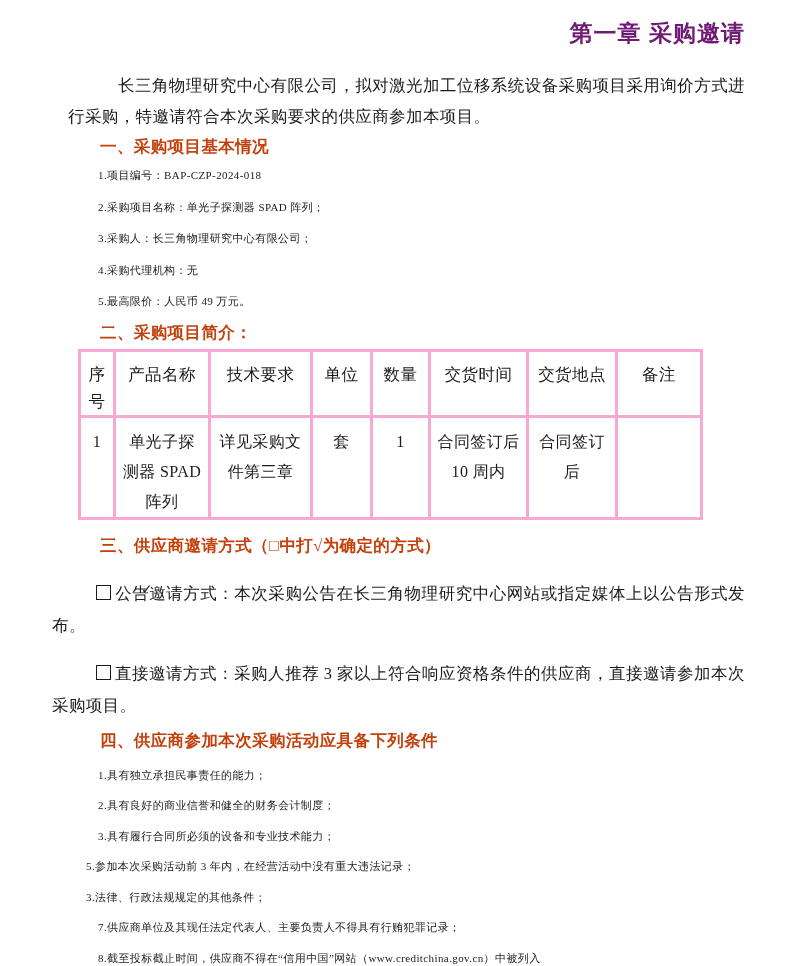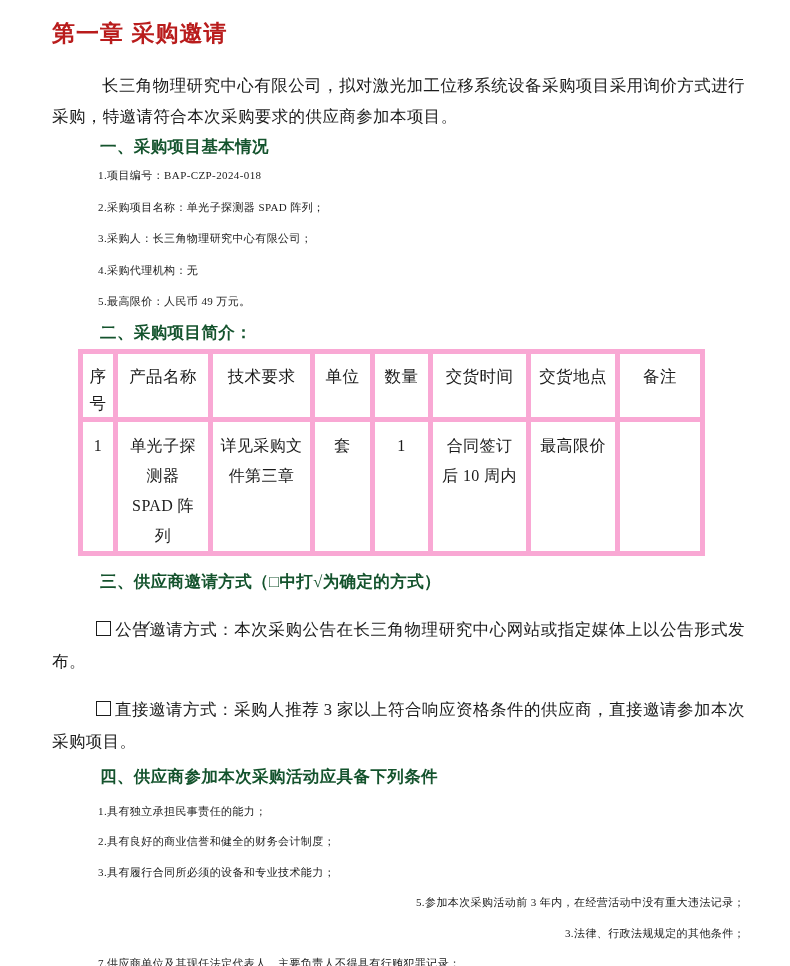--- a/index.html
+++ b/index.html
@@ -4,52 +4,52 @@
 <style>
   html,body{margin:0;padding:0;}
   body{
     width:790px;height:966px;background:#ffffff;color:#1b1b1b;
     font-family:"Liberation Serif","DejaVu Serif",serif;
     overflow:hidden;
   }
   .page{padding:14px 45px 0 52px;}
 
   .doc-title{
-    text-align:left;font-family:"Liberation Sans","DejaVu Sans",sans-serif;
+    text-align:right;font-family:"Liberation Sans","DejaVu Sans",sans-serif;
     font-weight:bold;font-size:23px;line-height:30px;margin:4px 0 22px 0;
-    letter-spacing:1px;color:#b91c1c;
+    letter-spacing:1px;color:#701a75;
   }
   .intro{
     font-size:16.5px;line-height:31px;text-align:justify;
-    text-indent:50px;margin:0 0 3px 0;letter-spacing:.4px;
+    text-indent:50px;margin:0 0 3px 16px;letter-spacing:.4px;
   }
   .sec-heading{
     font-family:"Liberation Sans","DejaVu Sans",sans-serif;
     font-weight:bold;font-size:16.5px;line-height:22px;
-    margin:3px 0 3px 48px;letter-spacing:.4px;color:#14532d;
+    margin:3px 0 3px 48px;letter-spacing:.4px;color:#c2410c;
   }
   .sec-heading .note{
     font-family:"Liberation Serif","DejaVu Serif",serif;
     font-weight:bold;font-size:16.5px;
   }
   .plain-list{list-style:none;margin:0;padding:0;}
   .plain-list li{
     font-size:11px;line-height:31.5px;margin-left:46px;letter-spacing:.4px;
   }
   .list4 li{line-height:30.5px;}
-  .list4 li.indent-extra{margin-left:80px;text-align:right;}
+  .list4 li.indent-extra{margin-left:34px;}
   .list4 li.nowrap{white-space:nowrap;overflow:hidden;}
 
   table.spec{
     border-collapse:collapse;table-layout:fixed;
     width:622px;margin:6px 0 0 26px;
     border:2px solid #4a4a4a;
   }
   table.spec th,table.spec td{
-    border:5px solid #f9a8d4;text-align:center;vertical-align:top;
+    border:3px solid #f9a8d4;text-align:center;vertical-align:top;
     padding:9px 6px 0 6px;overflow:hidden;letter-spacing:.4px;
   }
   table.spec th{
     font-weight:normal;font-size:16.5px;line-height:27px;height:46px;
   }
   table.spec td{
     font-size:16px;line-height:30px;height:80px;
   }
   .h3-row{margin-top:14px;}
   .option-para{
@@ -114,21 +114,21 @@
       </tr>
     </thead>
     <tbody>
       <tr>
         <td>1</td>
         <td>单光子探测器 SPAD 阵列</td>
         <td>详见采购文件第三章</td>
         <td>套</td>
         <td>1</td>
         <td>合同签订后 10 周内</td>
-        <td>最高限价</td>
+        <td>合同签订后</td>
         <td></td>
       </tr>
     </tbody>
   </table>
 
   <h2 class="sec-heading h3-row"><span>三、供应商邀请方式</span><span class="note">（□中打√为确定的方式）</span></h2>
 
   <p class="option-para first"><span class="cbx"><i>✓</i></span><span>公告邀请方式：本次采购公告在长三角物理研究中心网站或指定媒体上以公告形式发布。</span></p>
 
   <p class="option-para second"><span class="cbx"><i></i></span><span>直接邀请方式：采购人推荐 3 家以上符合响应资格条件的供应商，直接邀请参加本次采购项目。</span></p>

